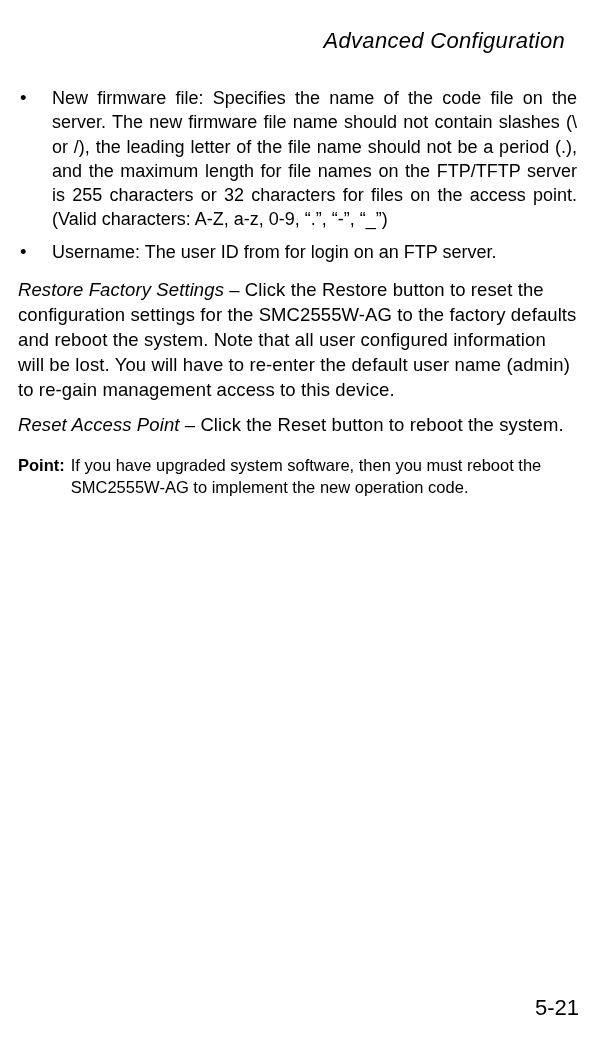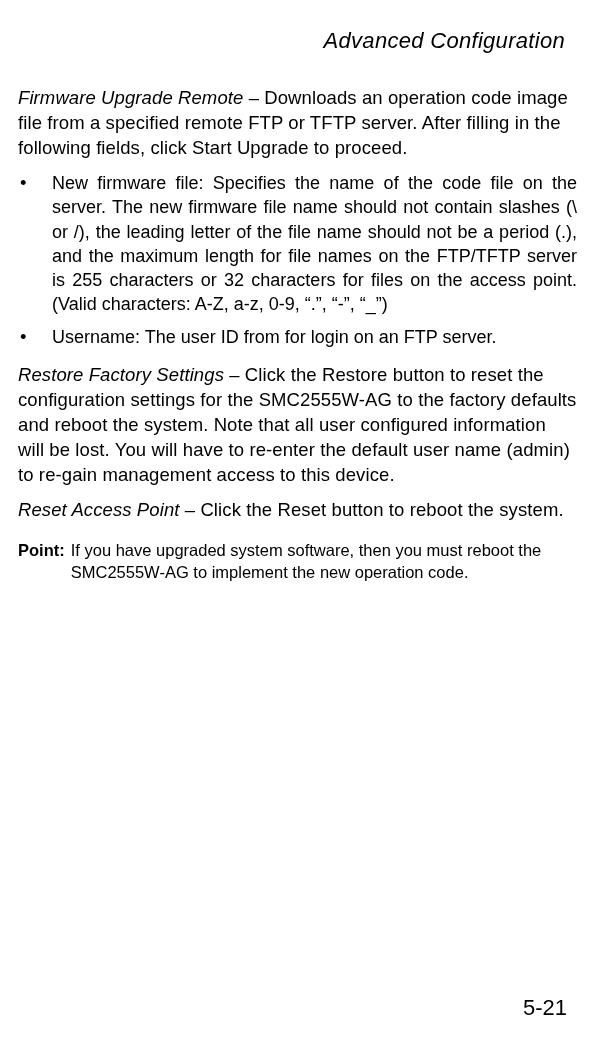--- a/index.html
+++ b/index.html
@@ -68,37 +68,34 @@
       font-weight: bold;
       flex: 0 0 auto;
       margin-right: 6px;
       white-space: nowrap;
     }
     .note-text {
       flex: 1 1 auto;
     }
     .footer {
       position: absolute;
-      right: 28px;
+      right: 16px;
       bottom: 26px;
       font-size: 22px;
     }
   </style>
 </head>
 <body>
 
 <div class="page">
 
   <div class="header">
     <span>Advanced Configuration</span>
   </div>
 
-  <p class="para">
-    <span class="lead-label">Firmware Upgrade Remote</span><span> – Downloads an operation code image file from a specified remote FTP or TFTP server. After filling in the following fields, click Start Upgrade to proceed.</span>
-  </p>
 
   <ul class="bullets">
     <li><span>New firmware file: Specifies the name of the code file on the server. The new firmware file name should not contain slashes (\ or /), the leading letter of the file name should not be a period (.), and the maximum length for file names on the FTP/TFTP server is 255 characters or 32 characters for files on the access point. (Valid characters: A-Z, a-z, 0-9, “.”, “-”, “_”)</span></li>
     <li><span>Username: The user ID from for login on an FTP server.</span></li>
   </ul>
 
   <p class="para">
     <span class="lead-label">Restore Factory Settings</span><span> – Click the Restore button to reset the configuration settings for the SMC2555W-AG to the factory defaults and reboot the system. Note that all user configured information will be lost. You will have to re-enter the default user name (admin) to re-gain management access to this device.</span>
   </p>
 

